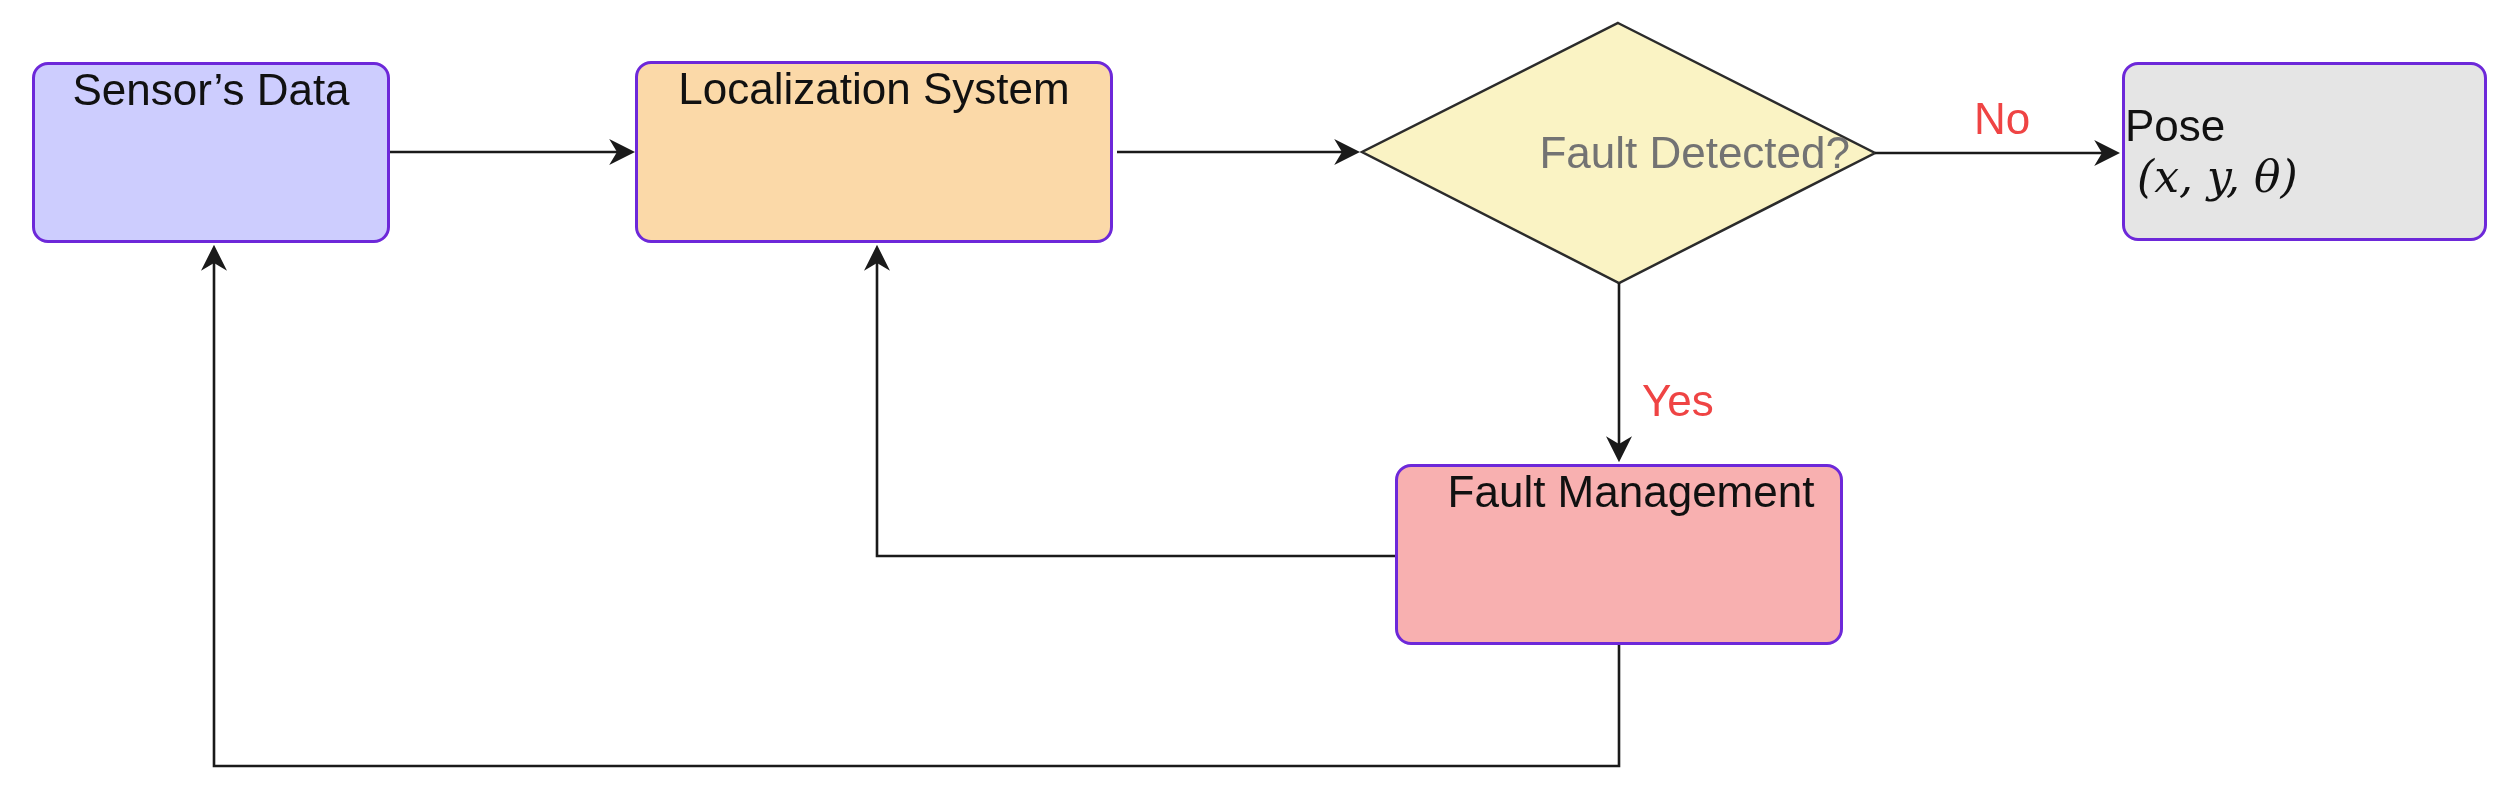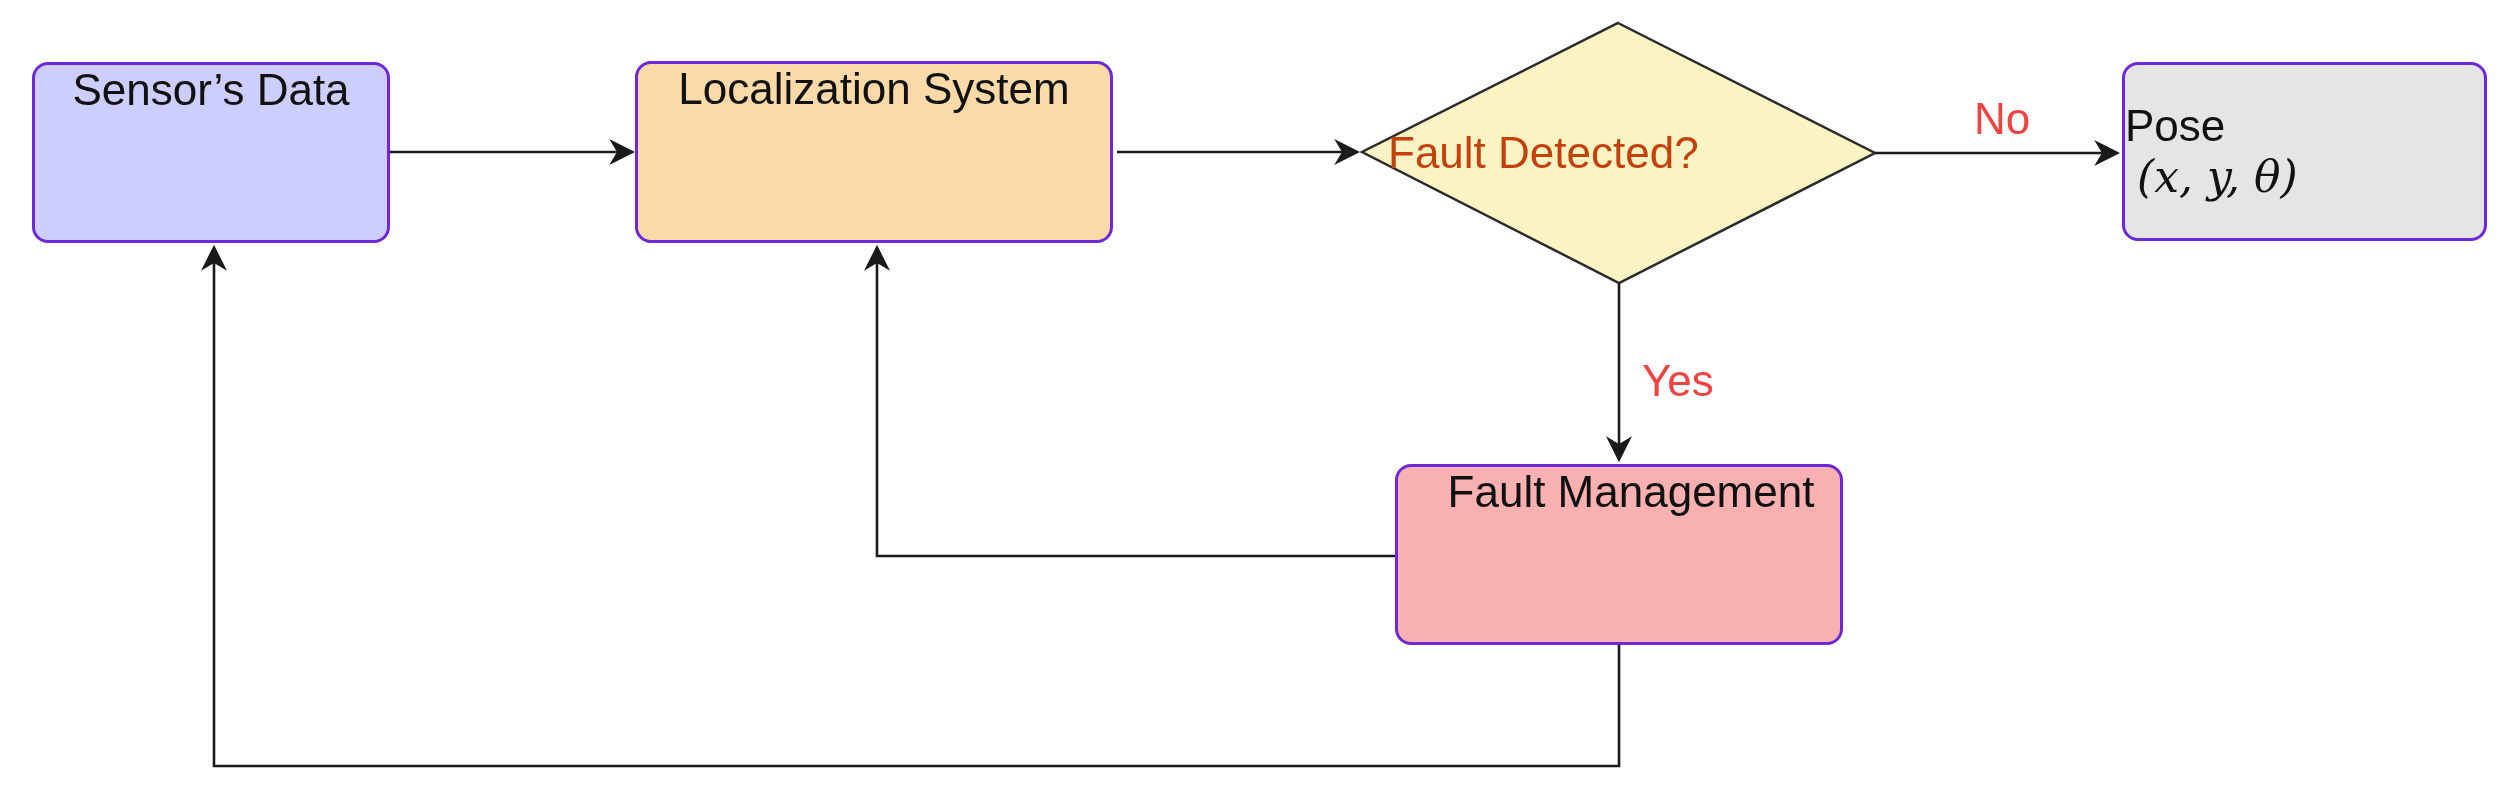--- a/index.html
+++ b/index.html
@@ -31,32 +31,32 @@
 
   .math {
     font-family:"DejaVu Serif", serif;
     font-style:italic;
     margin-left:12px;
   }
 
   .diamond-label {
     position:absolute;
     left:1388px; top:125px; width:462px; height:56px;
-    display:flex; align-items:center; justify-content:flex-start;
-    font-size:44px; color:#c2410c; white-space:nowrap;
+    display:flex; align-items:center; justify-content:flex-end;
+    font-size:44px; color:#737373; white-space:nowrap;
   }
 
   .edge-label {
     position:absolute;
     font-size:44px;
     color:#ef4444;
     white-space:nowrap;
   }
   .edge-label-no  { left:1950px; top:94px;  width:104px; text-align:center; }
-  .edge-label-yes { left:1642px; top:356px; }
+  .edge-label-yes { left:1642px; top:376px; }
 </style>
 </head>
 <body>
 
 <div class="canvas">
 
   <svg class="edges-svg" viewBox="0 0 2501 803" xmlns="http://www.w3.org/2000/svg">
     <defs>
       <marker id="arrow" markerUnits="userSpaceOnUse" markerWidth="26" markerHeight="26" viewBox="0 0 20 20" refX="16" refY="10" orient="auto">
         <path d="M0,0 L20,10 L0,20 L6,10 Z" fill="#1a1a1a"></path>

